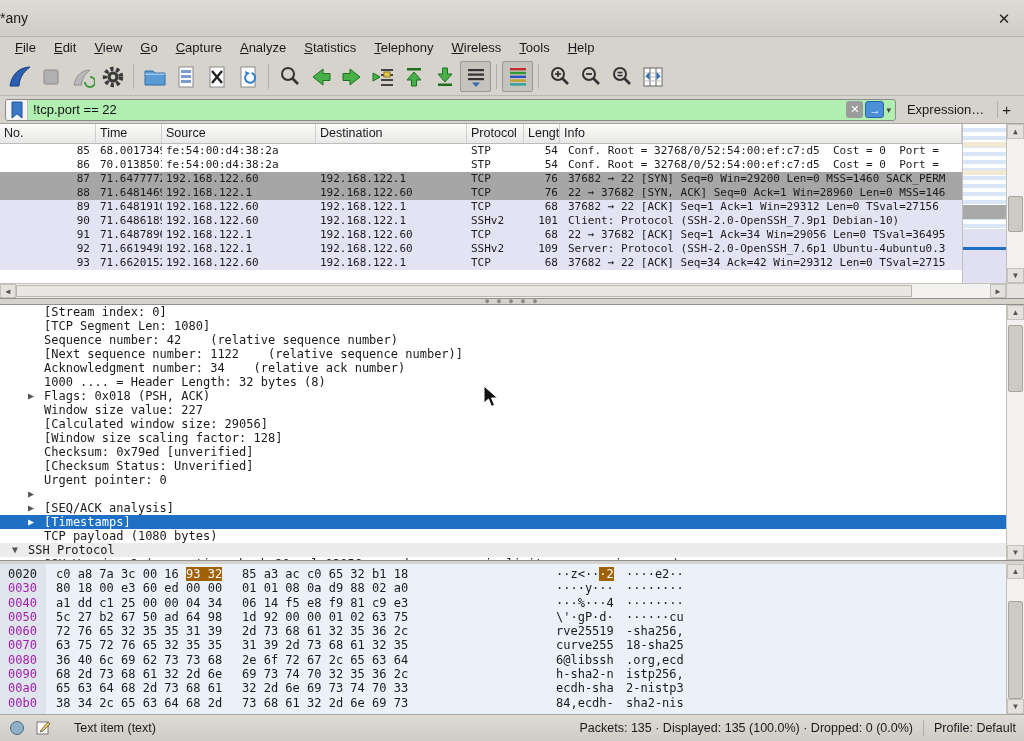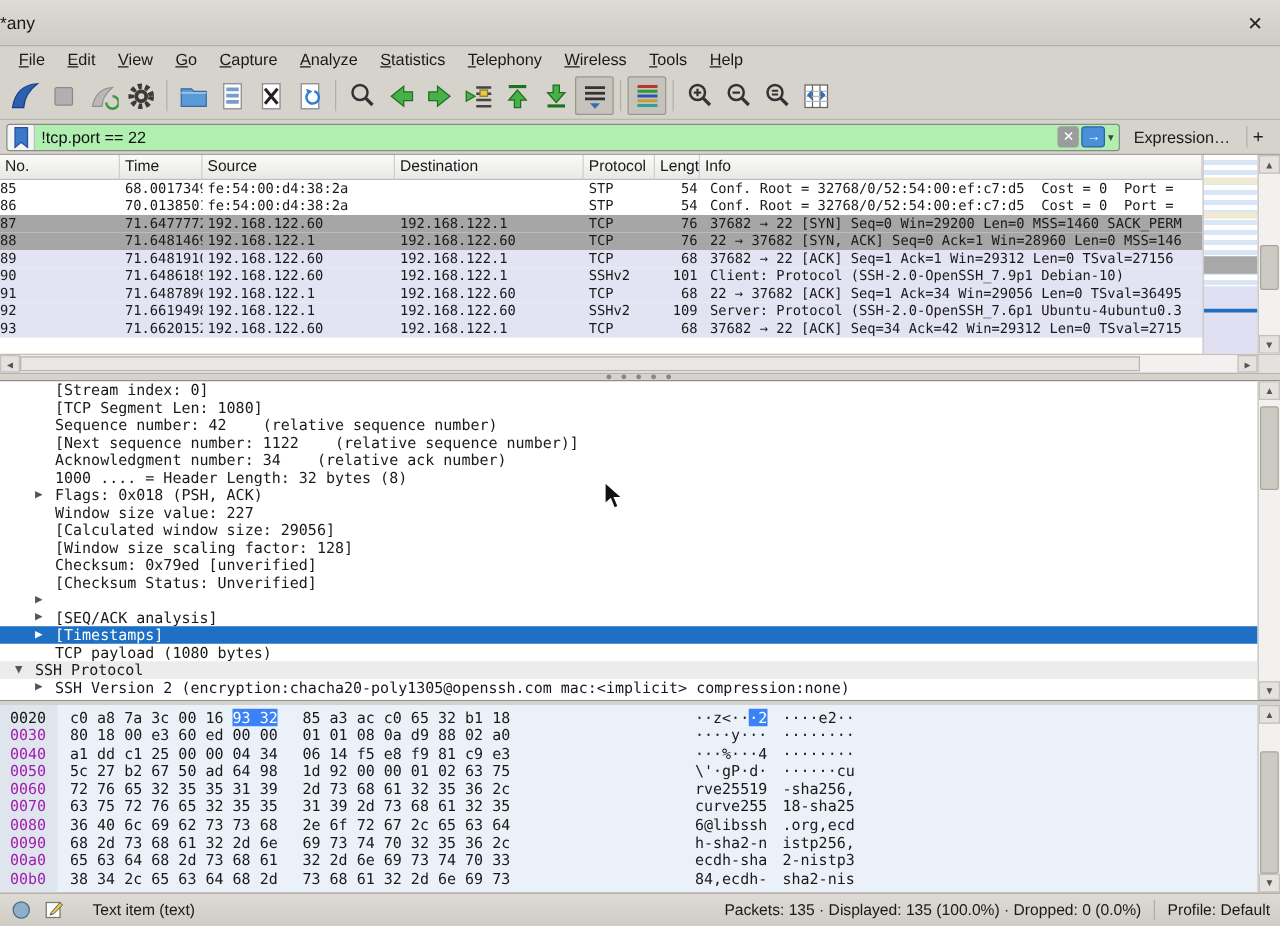--- a/index.html
+++ b/index.html
@@ -35,21 +35,21 @@
   .filter-plus { font-size:15px; padding:0 8px 0 4px; color:#222; border-left:1px solid #b2aea8; margin-left:2px; }
 
   
   .plist { height:175px; display:flex; flex-direction:column; background:#fff; border-bottom:1px solid #909090; flex:0 0 auto; font-family:"DejaVu Sans Mono", monospace; }
   .plist-top { flex:1; display:flex; overflow:hidden; }
   .plist-main { width:962px; display:flex; flex-direction:column; }
   .phead { height:20px; display:grid; grid-template-columns:96px 66px 154px 151px 57px 36px 1fr; background:linear-gradient(#fbfbfa,#e9e8e6); border-bottom:1px solid #bcbcbc; font-family:"Liberation Sans",sans-serif; font-size:12.5px; flex:0 0 auto; }
   .phead > div { padding:2px 0 0 4px; border-right:1px solid #cfcfcf; overflow:hidden; white-space:nowrap; }
   .prow { height:14px; display:grid; grid-template-columns:96px 66px 154px 151px 57px 36px 1fr; font-size:11px; line-height:14px; white-space:pre; }
   .prow > div { overflow:hidden; }
-  .c-no { padding-right:6px; }
+  .c-no { text-align:right; padding-right:6px; }
   .c-time,.c-src,.c-dst,.c-proto { padding-left:4px; }
   .c-len { text-align:right; padding-right:2px; }
   .c-info { padding-left:8px; }
   .row-white { background:#fff; }
   .row-gray { background:#a6a6a6; }
   .row-lavender { background:#e3e3f4; }
   .row-selected { background:#1d70c4; color:#fff;margin-top:17px; }
   .plist-side { width:62px; display:flex; }
   .minimap { width:44px; border-left:1px solid #c0c0c0;
     background:
@@ -90,21 +90,21 @@
   .hexpane { height:150px; background:#eaf1f8; display:flex; overflow:hidden; flex:0 0 auto; }
   .hex-main { width:1006px; padding-top:3px; font-family:"DejaVu Sans Mono", monospace; font-size:12px; position:relative; }
   .hex-gutter { position:absolute; left:0; top:0; bottom:0; width:46px; background:#dfe5ec; }
   .hxrow { height:14.3px; line-height:14px; white-space:pre; position:relative; }
   .hx-off { position:absolute; left:8px; color:#a21caf; }
   .hx-off.sel { color:#15171a; }
   .hx-g1 { position:absolute; left:56px; }
   .hx-g2 { position:absolute; left:242px; }
   .hx-a1 { position:absolute; left:556px; }
   .hx-a2 { position:absolute; left:626px; }
-  .hl { background:#3b82f6; color:#fff; }
+  .hl { background:#a16207; color:#fff; }
 
   
   .statusbar { height:27px; margin-top:auto; background:linear-gradient(#dedad4,#cfcbc5); border-top:1px solid #aaa6a0; display:flex; align-items:center; padding:0 8px; font-size:12.5px; flex:0 0 auto; }
   .sb-icon { width:18px; height:18px; margin-right:8px; display:flex; align-items:center; justify-content:center; }
   .sb-left { margin-left:14px; }
   .sb-spacer { flex:1; }
   .sb-sep { width:1px; height:16px; background:#b0aca6; margin:0 10px; }
 
   
   .cursor { position:absolute; left:483px; top:385px; z-index:50; pointer-events:none; }
@@ -353,20 +353,21 @@
         <div class="dline lvl1"><span class="txt">Sequence number: 42    (relative sequence number)</span></div>
         <div class="dline lvl1"><span class="txt">[Next sequence number: 1122    (relative sequence number)]</span></div>
         <div class="dline lvl1"><span class="txt">Acknowledgment number: 34    (relative ack number)</span></div>
         <div class="dline lvl1"><span class="txt">1000 .... = Header Length: 32 bytes (8)</span></div>
         <div class="dline lvl1"><span class="arr">▶</span><span class="txt">Flags: 0x018 (PSH, ACK)</span></div>
         <div class="dline lvl1"><span class="txt">Window size value: 227</span></div>
         <div class="dline lvl1"><span class="txt">[Calculated window size: 29056]</span></div>
         <div class="dline lvl1"><span class="txt">[Window size scaling factor: 128]</span></div>
         <div class="dline lvl1"><span class="txt">Checksum: 0x79ed [unverified]</span></div>
         <div class="dline lvl1"><span class="txt">[Checksum Status: Unverified]</span></div>
+        <div class="dline lvl1"><span class="txt">Urgent pointer: 0</span></div>
         <div class="dline lvl1"><span class="arr">▶</span></div>
         <div class="dline lvl1"><span class="arr">▶</span><span class="txt">[SEQ/ACK analysis]</span></div>
         <div class="dline lvl1 d-selected"><span class="arr">▶</span><span class="txt">[Timestamps]</span></div>
         <div class="dline lvl1"><span class="txt">TCP payload (1080 bytes)</span></div>
         <div class="dline lvl0 d-highlighted"><span class="arr">▼</span><span class="txt">SSH Protocol</span></div>
         <div class="dline lvl1"><span class="arr">▶</span><span class="txt">SSH Version 2 (encryption:chacha20-poly1305@openssh.com mac:&lt;implicit&gt; compression:none)</span></div>
       </div>
     <div class="vscroll">
       <div class="vs-arrow">▲</div>
       <div class="vs-track">

